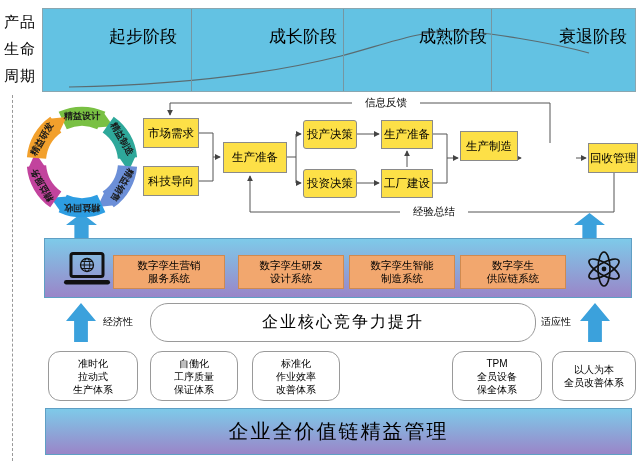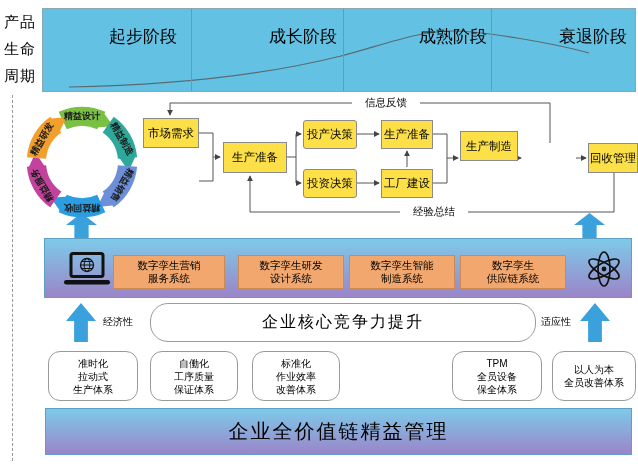--- a/index.html
+++ b/index.html
@@ -122,20 +122,21 @@
       <path d="M407 167 V151" marker-end="url(#ah)"></path>
       <path d="M433 134 H447 V183 H433"></path>
       <path d="M447 158 H458" marker-end="url(#ah)"></path>
       <path d="M518 158 H521" marker-end="url(#ah)"></path>
       <path d="M576 158 H586" marker-end="url(#ah)"></path>
       <path d="M614 173 V212 L250 212 L250 176" marker-end="url(#ah)"></path>
     </g>
   </svg>
 
   <div class="fbox" style="left:143px;top:118px;width:56px;height:30px">市场需求</div>
+  <div class="fbox" style="left:143px;top:166px;width:56px;height:30px">科技导向</div>
   <div class="fbox" style="left:223px;top:142px;width:64px;height:31px">生产准备</div>
   <div class="fbox round" style="left:303px;top:120px;width:54px;height:29px">投产决策</div>
   <div class="fbox round" style="left:303px;top:169px;width:54px;height:29px">投资决策</div>
   <div class="fbox" style="left:381px;top:120px;width:52px;height:29px">生产准备</div>
   <div class="fbox" style="left:381px;top:169px;width:52px;height:29px">工厂建设</div>
   <div class="fbox" style="left:460px;top:131px;width:58px;height:30px">生产制造</div>
   <div class="fbox" style="left:588px;top:143px;width:50px;height:30px">回收管理</div>
 
   <div class="linelabel" style="left:352px;top:96px;width:64px">信息反馈</div>
   <div class="linelabel" style="left:400px;top:205px;width:64px">经验总结</div>

